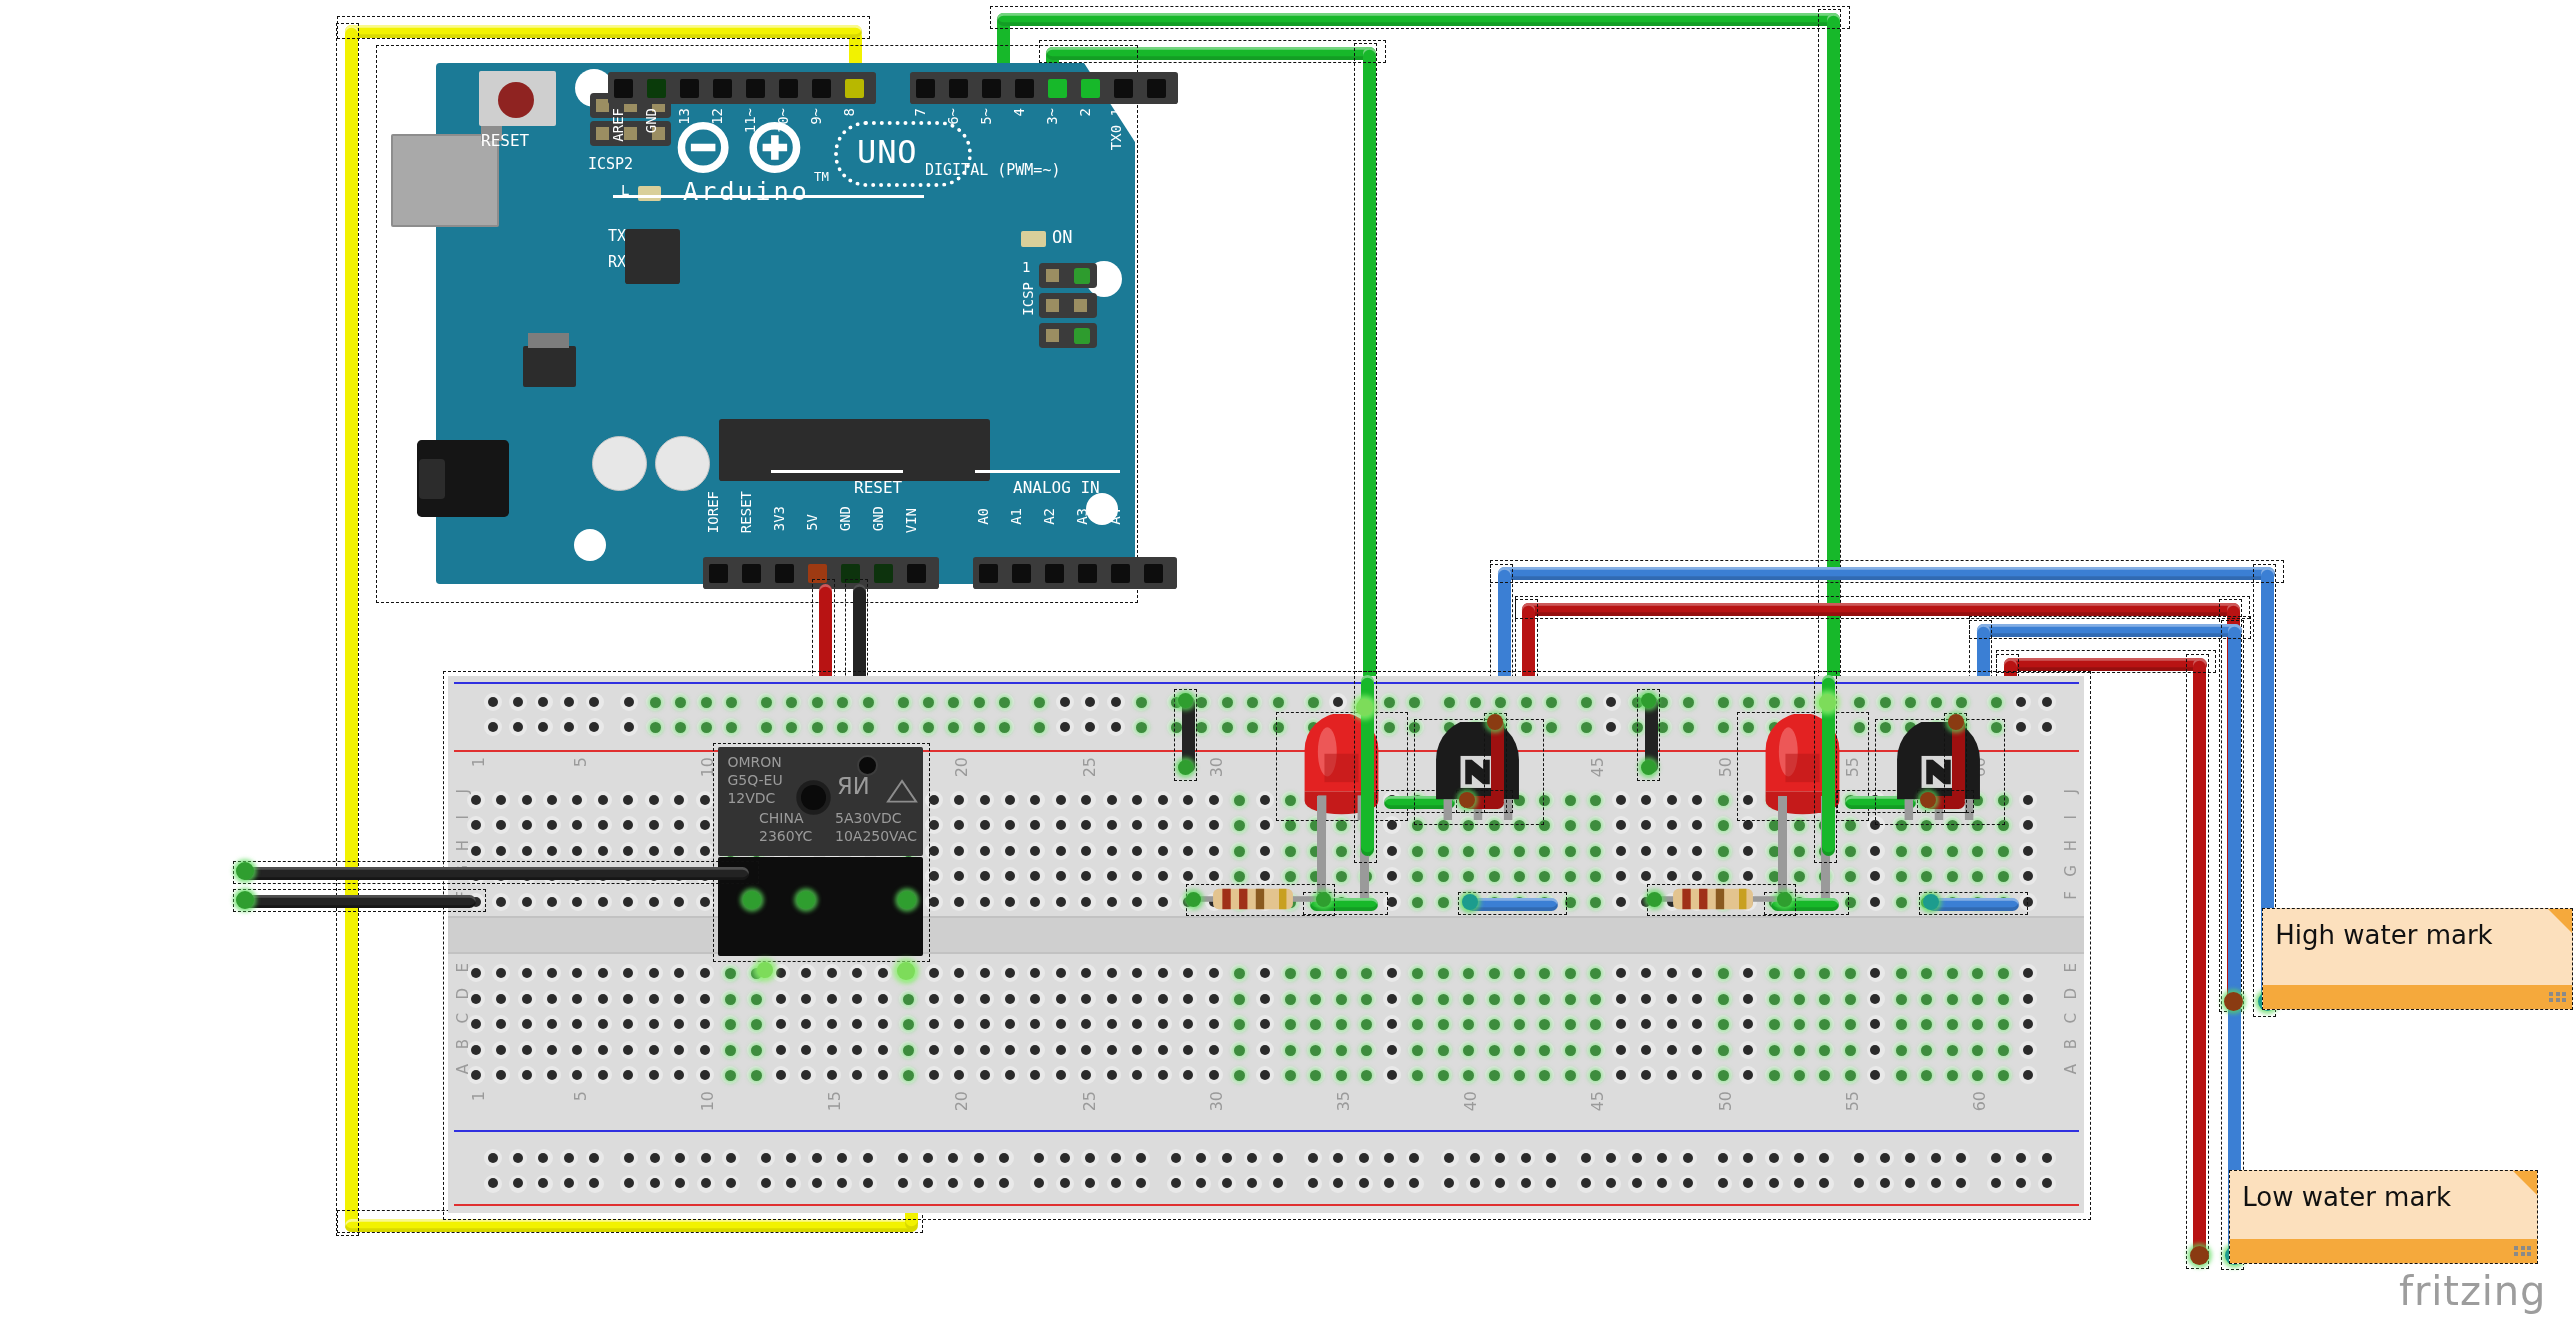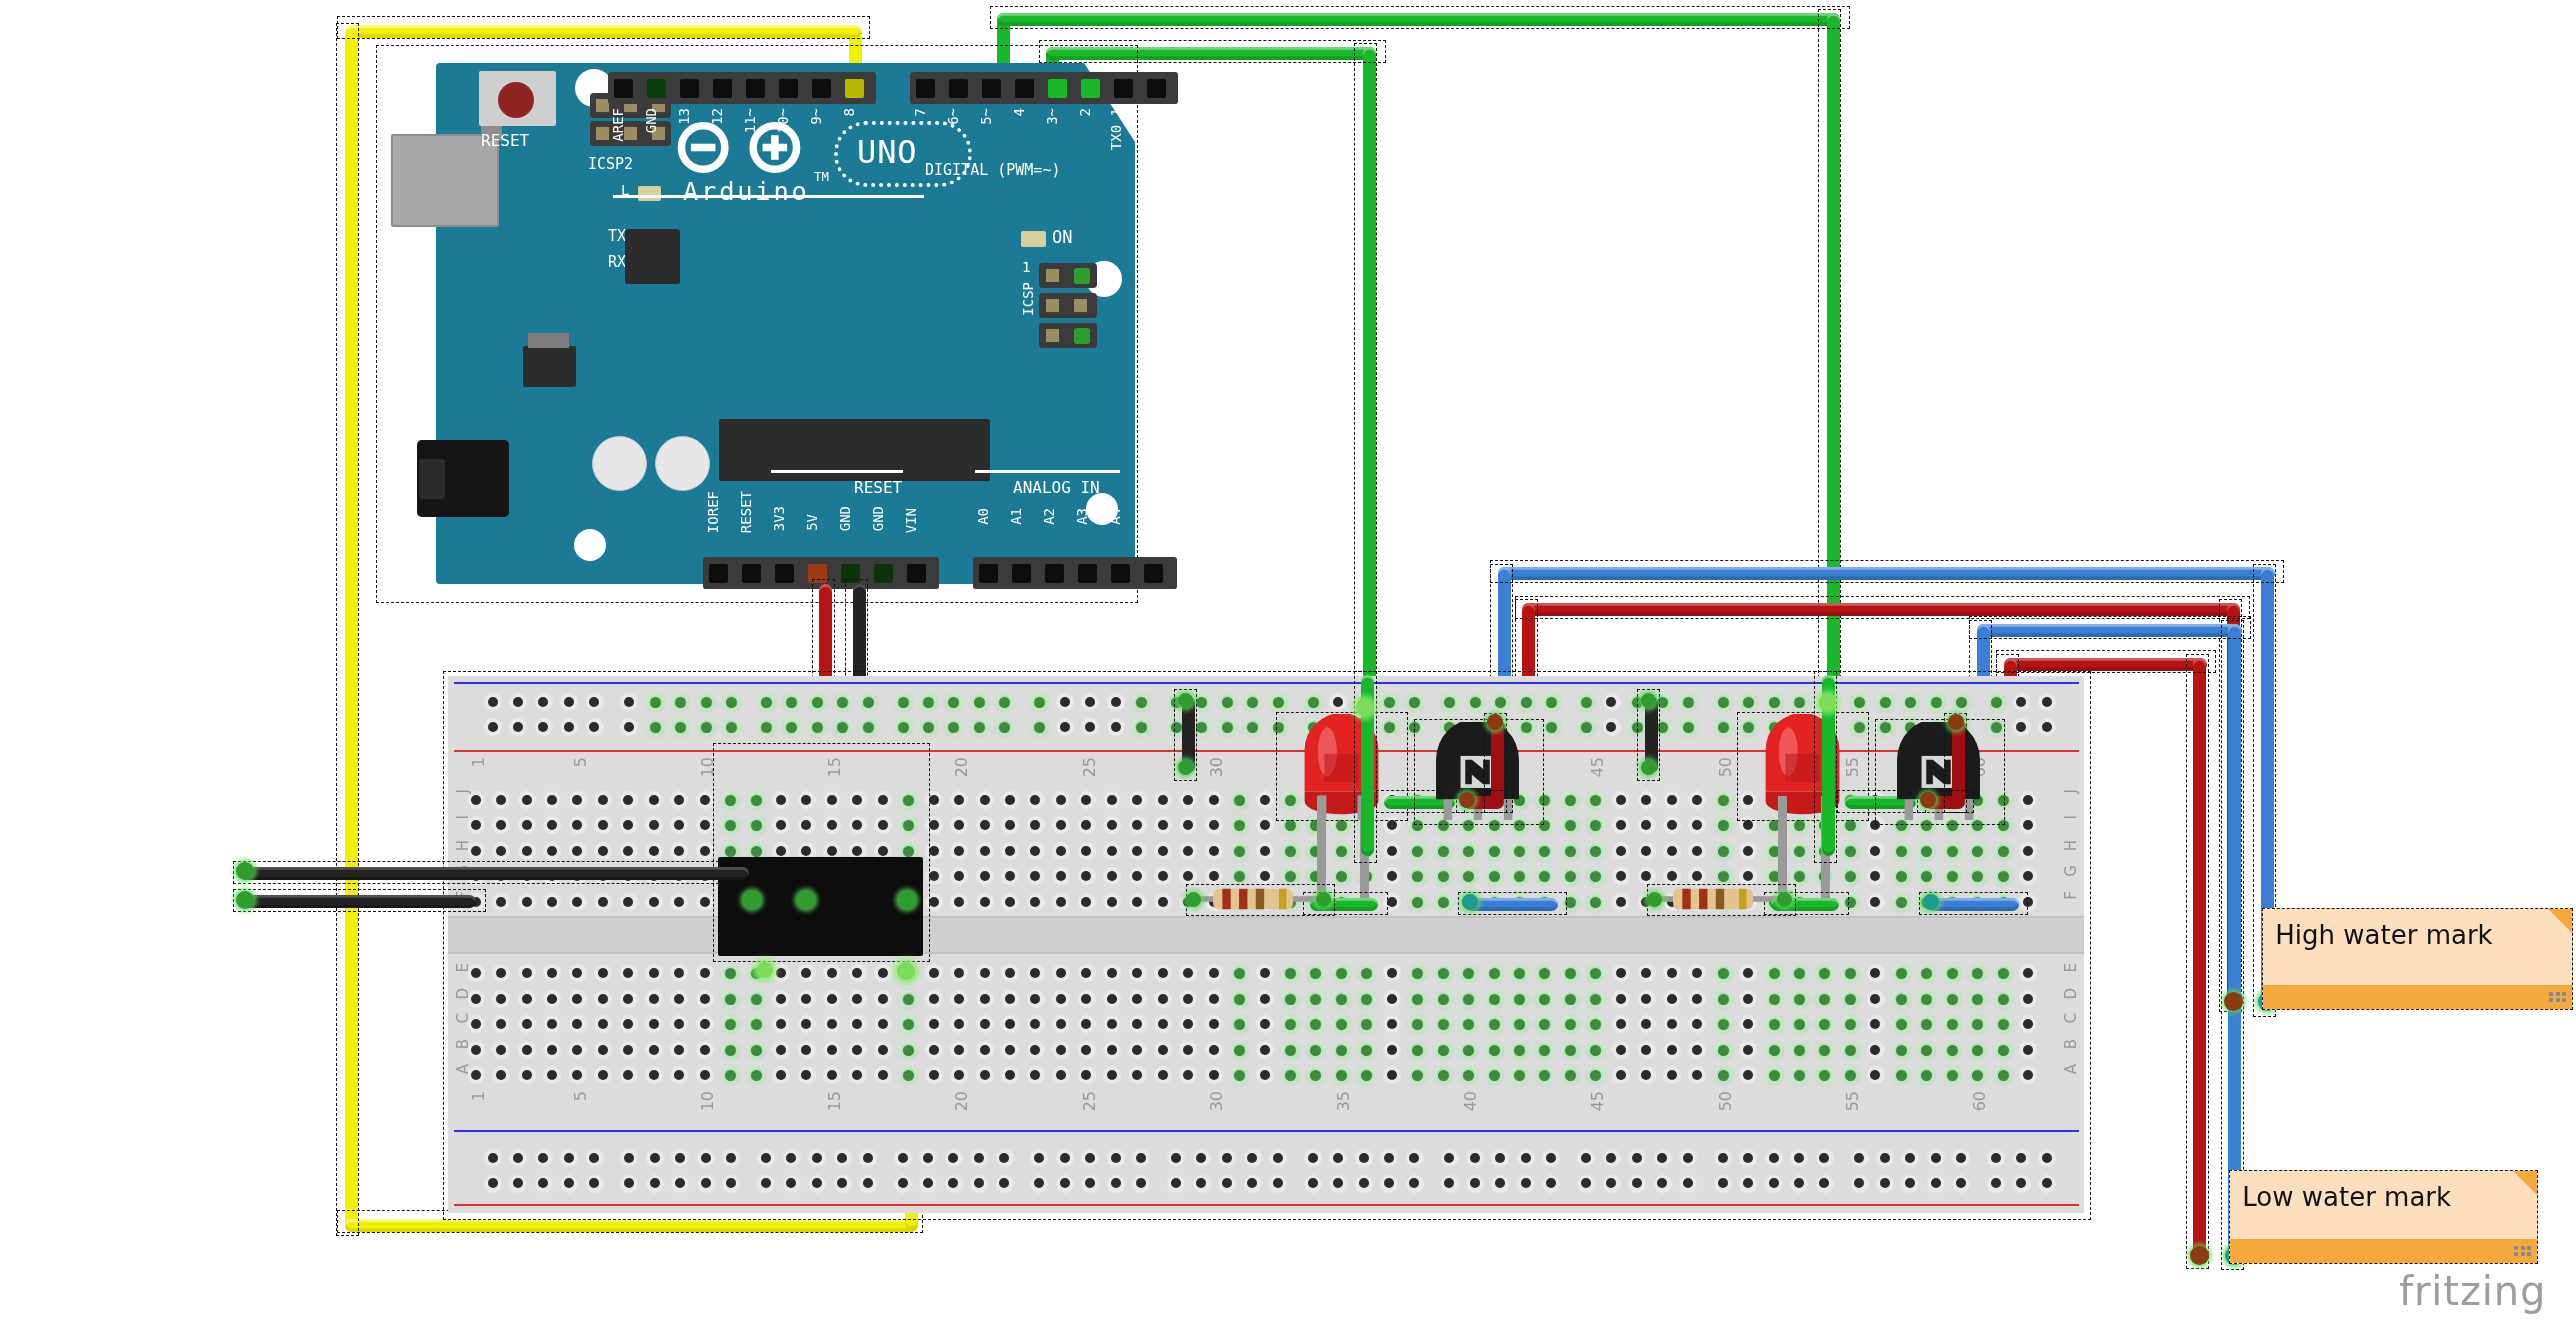--- a/index.html
+++ b/index.html
@@ -2065,20 +2065,35 @@
         <div class="bblabel" style="left: 1268px; top: 81px;">50</div>
         <div class="bblabel" style="left: 1268px; top: 415px;">50</div>
         <div class="bblabel" style="left: 1395px; top: 81px;">55</div>
         <div class="bblabel" style="left: 1395px; top: 415px;">55</div>
         <div class="bblabel" style="left: 1522px; top: 81px;">60</div>
         <div class="bblabel" style="left: 1522px; top: 415px;">60</div>
       </div>
   </div>
 
   <div class="sel" style="left:713px;top:743px;width:215px;height:217px;"></div>
+  <div class="relay" style="left:718px;top:747px;width:205px;height:109px;">
+    <div class="relaytxt" style="left:9.4px;top:5.7px;">OMRON
+G5Q-EU
+12VDC</div>
+    <div class="relaytxt" style="left:41px;top:62px;">CHINA
+2360YC</div>
+    <div class="relaytxt" style="left:117px;top:62px;">5A30VDC
+10A250VAC</div>
+    <div class="abs" style="left:139px;top:7.5px;width:17px;height:17px;background:#0a0a0a;border-radius:50%;border:2.8px solid #3d3d3d;"></div>
+    <div class="abs" style="left:83px;top:38px;width:24.5px;height:24.5px;background:#0a0a0a;border-radius:50%;box-shadow:0 0 0 4.7px #1d1d1d;"></div>
+    <div class="relaytxt" style="left:119px;top:30px;font-size:22.6px;">ЯИ</div>
+    <svg class="abs" style="left:168px;top:32px;width:32px;height:24.5px;" viewBox="0 0 34 26">
+        <path d="M17 2 L32 24 L2 24 Z" fill="none" stroke="#8d8d8d" stroke-width="2"></path>
+      </svg>
+  </div>
   <div class="relay-lo" style="left:718px;top:857px;width:205px;height:99px;"></div>
 
   <div class="wire h w-black abs" style="left:240px;top:867px;width:509px;"></div>
   <div class="wire h w-black abs" style="left:240px;top:895px;width:236px;"></div>
   <div class="sel" style="left:233px;top:861px;width:524px;height:21px;"></div>
   <div class="sel" style="left:233px;top:889px;width:251px;height:21px;"></div>
   <div class="conn green abs" style="left:236px;top:862px;width:18px;height:18px;"></div>
   <div class="conn green abs" style="left:236px;top:891px;width:18px;height:18px;"></div>
   <div class="conn green abs" style="left:743px;top:891px;width:18px;height:18px;"></div>
   <div class="conn green abs" style="left:797px;top:891px;width:18px;height:18px;"></div>

